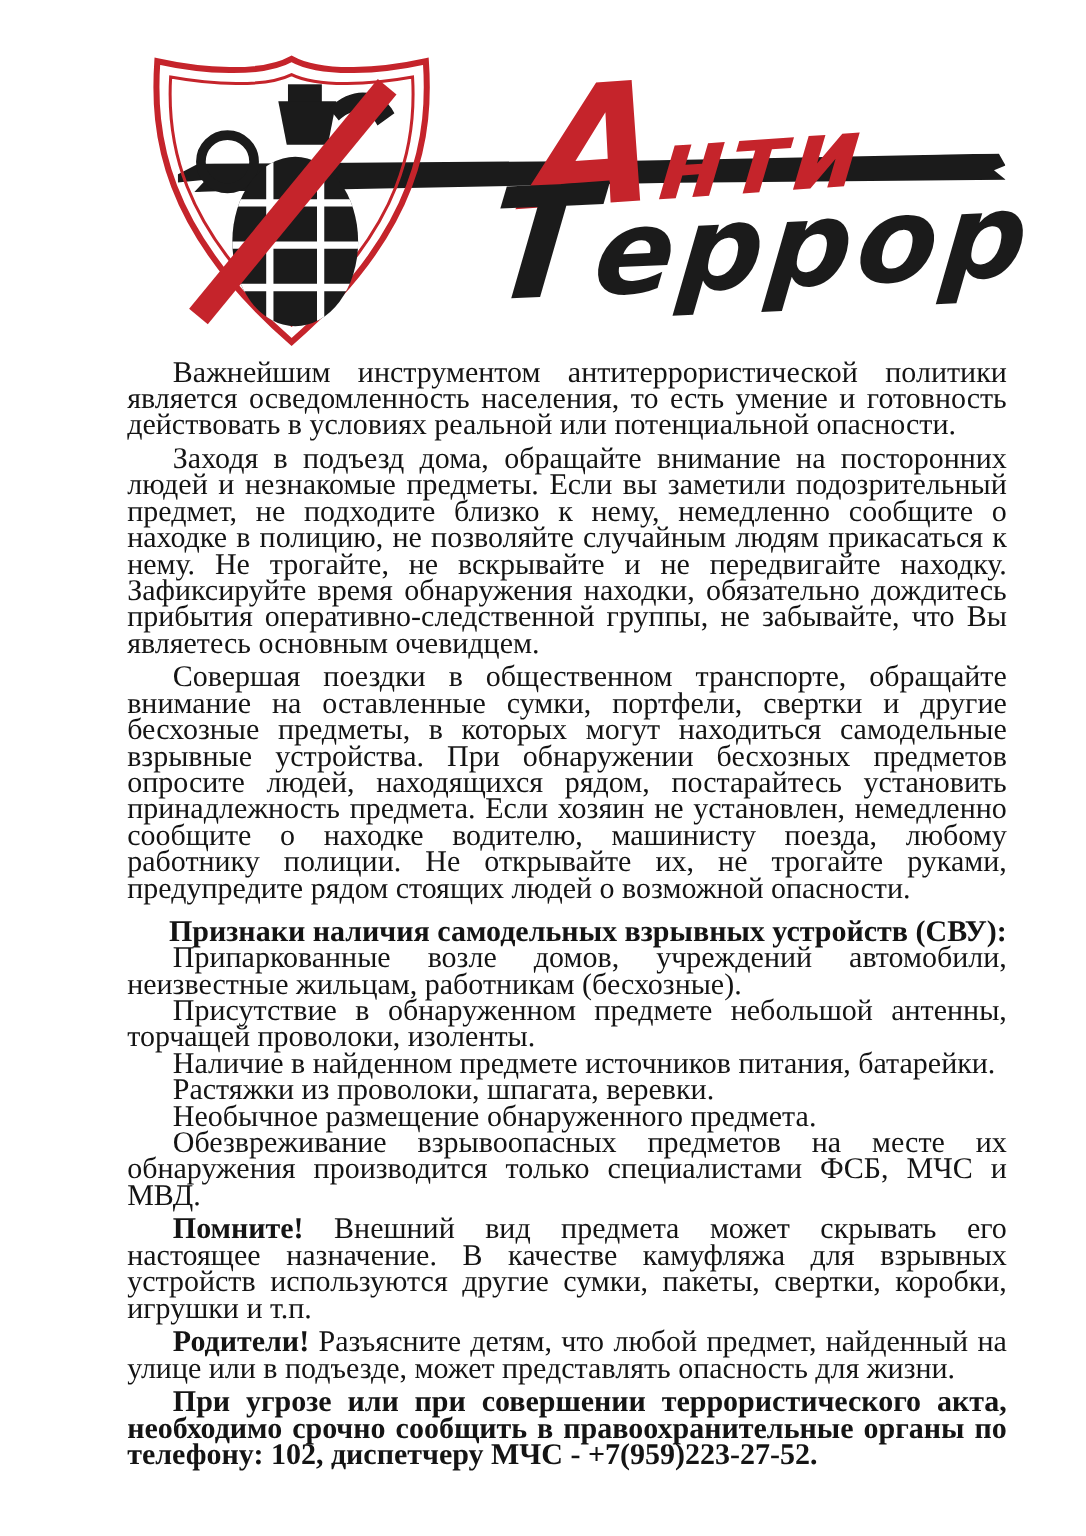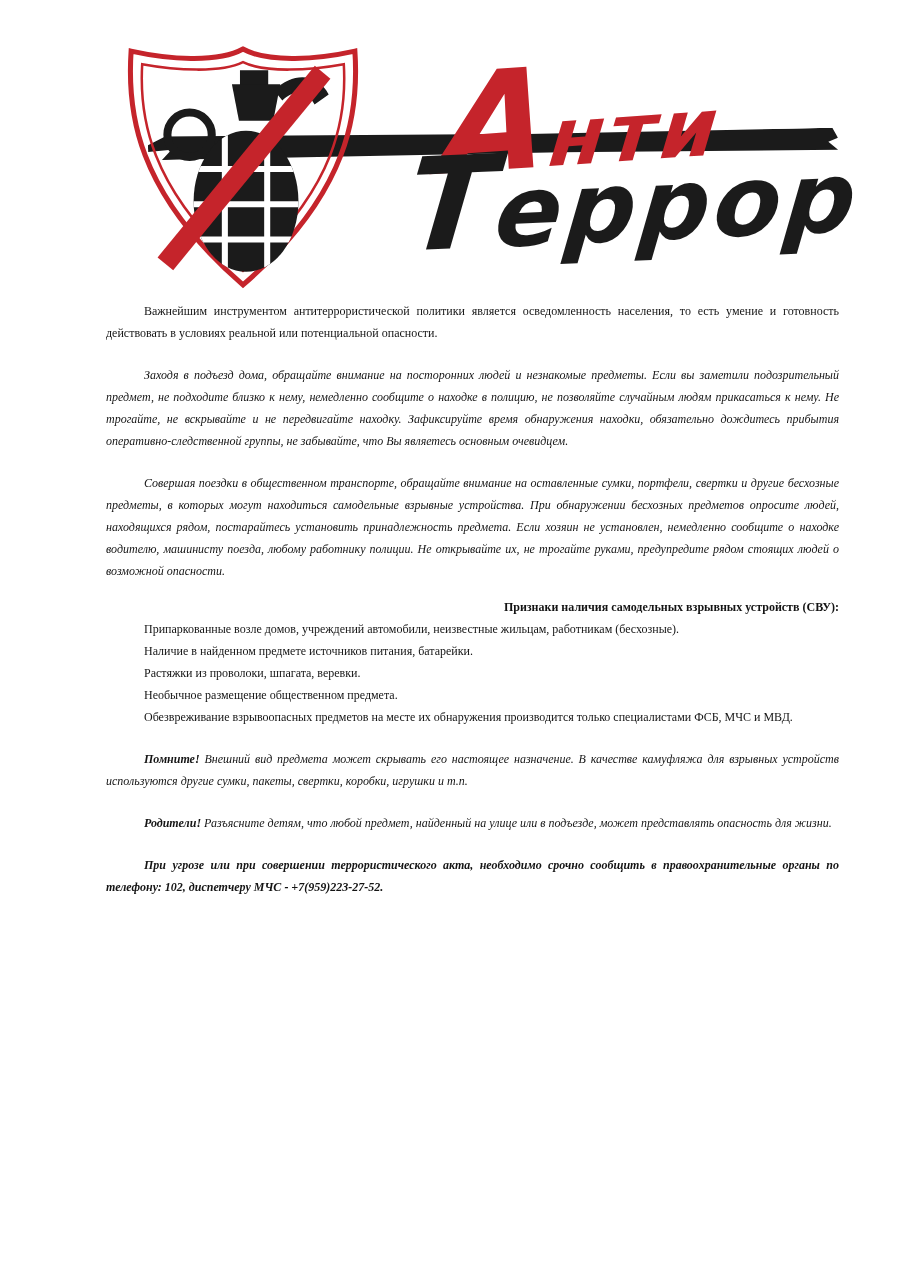--- a/index.html
+++ b/index.html
@@ -43,24 +43,24 @@
     left:414px;top:102px;color:var(--logo-black);
     transform:rotate(-2.5deg) skewX(-8deg);
     transform-origin:left top;
   }
   .word-terror .initial{font-size:128px;}
   .word-terror .rest{font-size:98px;letter-spacing:4px;}
 
   
   .content{
     position:absolute;left:106px;top:300px;width:733px;
-    font-size:12px;line-height:22px;text-align:justify;
+    font-size:25px;line-height:22px;text-align:justify;
   }
   .content p{margin:0;text-indent:38px;}
-  .content p.spaced{margin-top:20px;font-style:italic;}
+  .content p.spaced{margin-top:6px;}
   .content .heading{
     font-weight:bold;text-align:right;text-indent:30px;margin-top:14px;
   }
   .content .bold{font-weight:bold;}
   .content b{font-weight:bold;}
 </style>
 </head>
 <body>
 
 <div class="page">
@@ -102,23 +102,24 @@
     </div>
   </header>
 
   <main class="content">
     <p>Важнейшим инструментом антитеррористической политики является осведомленность населения, то есть умение и готовность действовать в условиях реальной или потенциальной опасности.</p>
     <p class="spaced">Заходя в подъезд дома, обращайте внимание на посторонних людей и незнакомые предметы. Если вы заметили подозрительный предмет, не подходите близко к нему, немедленно сообщите о находке в полицию, не позволяйте случайным людям прикасаться к нему. Не трогайте, не вскрывайте и не передвигайте находку. Зафиксируйте время обнаружения находки, обязательно дождитесь прибытия оперативно-следственной группы, не забывайте, что Вы являетесь основным очевидцем.</p>
     <p class="spaced">Совершая поездки в общественном транспорте, обращайте внимание на оставленные сумки, портфели, свертки и другие бесхозные предметы, в которых могут находиться самодельные взрывные устройства. При обнаружении бесхозных предметов опросите людей, находящихся рядом, постарайтесь установить принадлежность предмета. Если хозяин не установлен, немедленно сообщите о находке водителю, машинисту поезда, любому работнику полиции. Не открывайте их, не трогайте руками, предупредите рядом стоящих людей о возможной опасности.</p>
 
     <p class="heading">Признаки наличия самодельных взрывных устройств (СВУ):</p>
     <p>Припаркованные возле домов, учреждений автомобили, неизвестные жильцам, работникам (бесхозные).</p>
+    <p>Присутствие в обнаруженном предмете небольшой антенны, торчащей проволоки, изоленты.</p>
     <p>Наличие в найденном предмете источников питания, батарейки.</p>
     <p>Растяжки из проволоки, шпагата, веревки.</p>
-    <p>Необычное размещение общественном предмета.</p>
+    <p>Необычное размещение обнаруженного предмета.</p>
     <p>Обезвреживание взрывоопасных предметов на месте их обнаружения производится только специалистами ФСБ, МЧС и МВД.</p>
 
     <p class="spaced"><b>Помните!</b><span> Внешний вид предмета может скрывать его настоящее назначение. В качестве камуфляжа для взрывных устройств используются другие сумки, пакеты, свертки, коробки, игрушки и т.п.</span></p>
 
     <p class="spaced"><b>Родители!</b><span> Разъясните детям, что любой предмет, найденный на улице или в подъезде, может представлять опасность для жизни.</span></p>
 
     <p class="spaced bold">При угрозе или при совершении террористического акта, необходимо срочно сообщить в правоохранительные органы по телефону: 102, диспетчеру МЧС - +7(959)223-27-52.</p>
   </main>
 </div>
 

